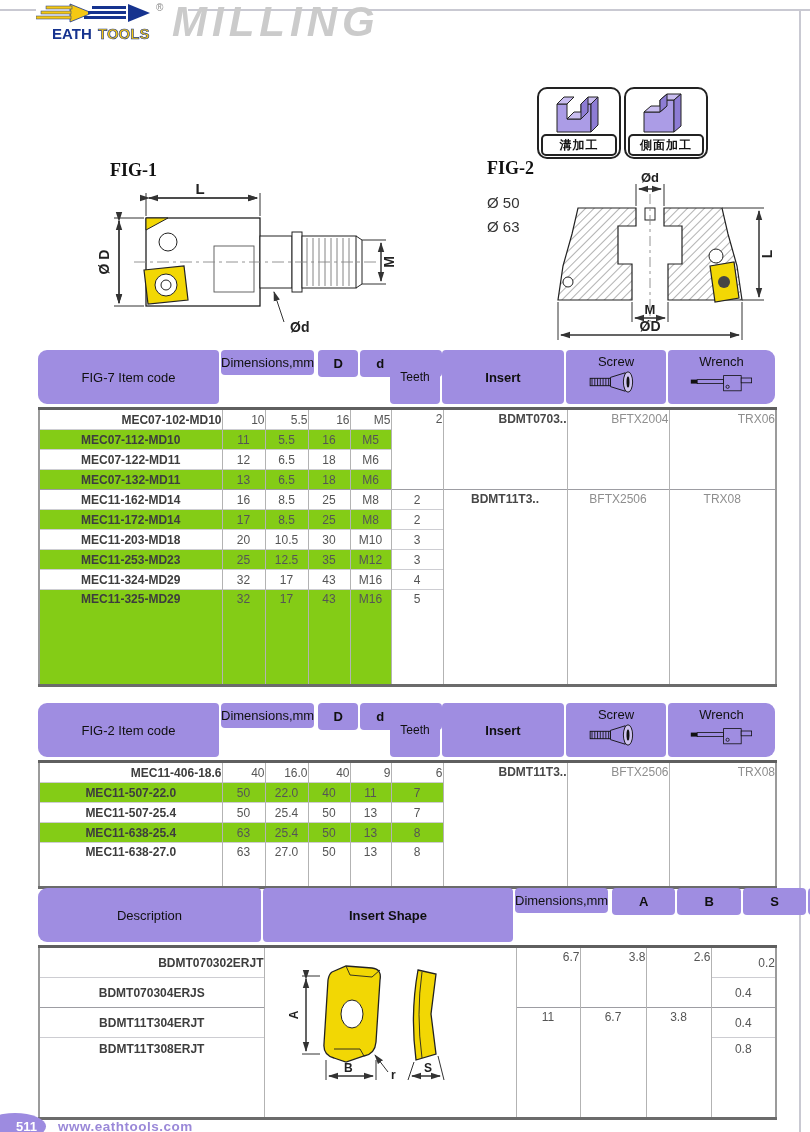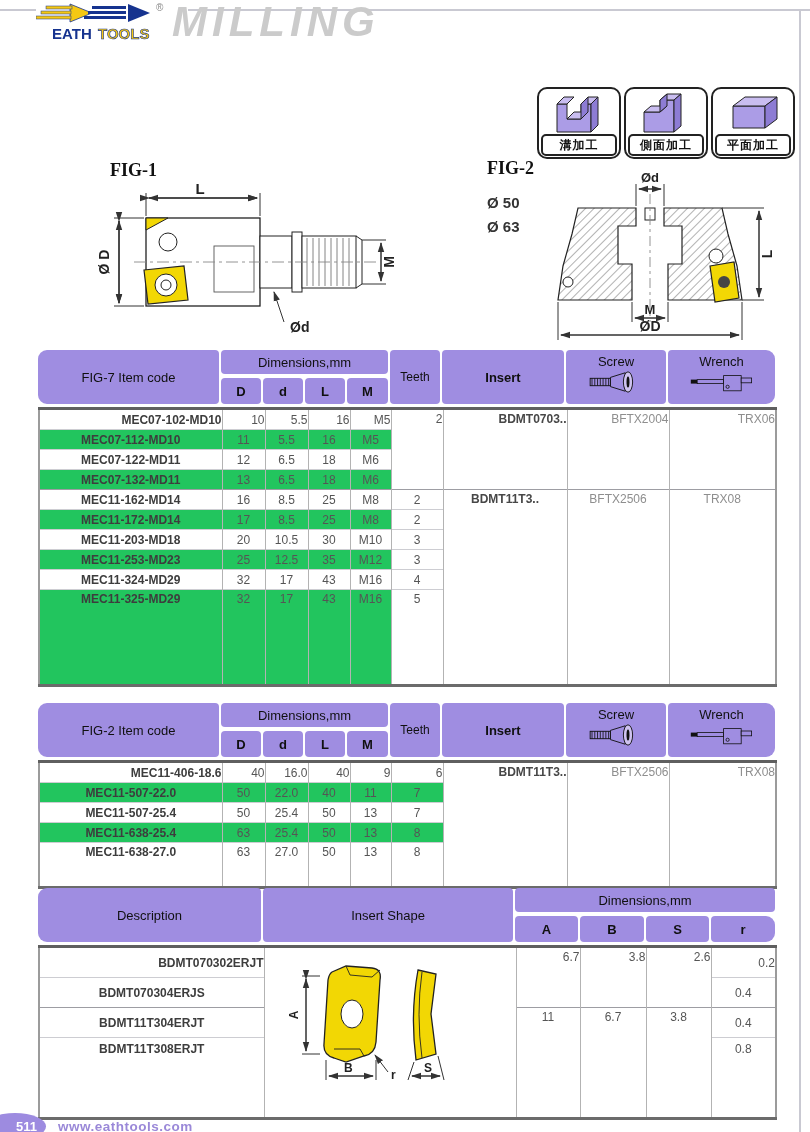--- a/index.html
+++ b/index.html
@@ -11,44 +11,44 @@
   .milling{left:172px;top:-6px;font-size:42px;line-height:56px;font-weight:bold;font-style:italic;
            color:#cbcbcb;letter-spacing:5px;}
   
   .mbox{width:80px;height:68px;border:2px solid #222;border-radius:10px;background:#fff;}
   .mbox .shape{position:absolute;left:12px;top:3px;}
   .mlabel{position:absolute;left:2px;right:2px;bottom:1px;height:18px;border:2px solid #222;
           border-radius:5px;background:#fff;font-size:12px;font-weight:bold;color:#111;
           display:flex;align-items:center;justify-content:center;letter-spacing:1px;}
   
   .figlabel{font-family:"Liberation Serif",serif;font-weight:bold;font-size:18px;color:#111;}
-  .sizetag{font-size:15px;font-weight:bold;color:#333;}
+  .sizetag{font-size:15px;font-weight:normal;color:#333;}
   
   .thead{display:flex;gap:2px;}
   .hcell{background:#9f8de1;border-radius:4px;display:flex;align-items:center;justify-content:center;
          font-size:13px;color:#101010;box-sizing:border-box;}
   .hcell.first{border-top-left-radius:9px;border-bottom-left-radius:9px;}
   .hcell.last{border-top-right-radius:9px;border-bottom-right-radius:9px;}
-  .hgroup{display:flex;flex-direction:column;gap:4px;}
+  .hgroup{display:flex;flex-direction:row;gap:4px;}
   .hgroup .glabel{height:25px;}
   .hgroup .gcols{display:flex;gap:2px;height:27px;}
   .hgroup .gcols .hcell{font-weight:bold;}
   .tool-hcell{flex-direction:column;justify-content:flex-start;padding-top:4px;}
   .tool-hcell svg{margin-top:1px;}
   
   table.dt{border-collapse:collapse;table-layout:fixed;width:737px;background:#fff;
            border-left:2px solid #9b9b9b;border-right:2px solid #9b9b9b;
            border-top:3px solid #5f5f5f;border-bottom:3px solid #6b6b6b;}
   table.dt td{border-left:1px solid #b3b3b3;border-top:1px solid #cdcdd2;
               font-size:12px;color:#555;text-align:center;vertical-align:middle;
               height:19px;padding:0;overflow:hidden;}
   table.dt tr:first-child td{border-top:none;text-align:right;}
   table.dt td:first-child{border-left:none;}
   table.dt td.code{font-weight:bold;color:#3d3d3d;}
-  table.dt tr.lav td.s{background:#22c55e;}
+  table.dt tr.lav td.s{background:#84cc16;}
   table.dt td.m{background:#fff;vertical-align:top;padding-top:2px;}
   table.dt td.ins{font-weight:bold;color:#474747;}
   table.dt td.tool{color:#8e8e8e;}
   table.dt tr.gstart td{border-top:1px solid #9d9da3;}
   table.dt tr.tall1 td{height:92px;vertical-align:top;padding-top:2px;}
   table.dt tr.tall2 td{height:41px;vertical-align:top;padding-top:2px;margin-top:20px;}
   table.dt tr.tall3 td{height:75px;vertical-align:top;padding-top:4px;}
   table.t3 td{height:29px;}
   table.t3 td.desc{font-weight:bold;color:#3d3d3d;}
   table.t3 td.shape{vertical-align:top;padding-top:6px;}
@@ -102,28 +102,20 @@
     <svg class="shape" width="56" height="44" viewBox="0 0 56 44">
       <polygon points="6,20 22,20 22,8 36,8 36,40 6,40" fill="#ab9ce6" stroke="#222"></polygon>
       <polygon points="22,8 29,2 43,2 36,8" fill="#c9bdf0" stroke="#222"></polygon>
       <polygon points="6,20 13,14 29,14 22,20" fill="#c9bdf0" stroke="#222"></polygon>
       <polygon points="22,8 29,2 29,14 22,20" fill="#8d7cd4" stroke="#222"></polygon>
       <polygon points="36,8 43,2 43,34 36,40" fill="#8d7cd4" stroke="#222"></polygon>
     </svg>
     <div class="mlabel">側面加工</div>
   </div>
 
-  <div class="abs mbox" style="left:711px;top:87px;">
-    <svg class="shape" width="56" height="44" viewBox="0 0 56 44">
-      <polygon points="8,14 40,14 40,36 8,36" fill="#ab9ce6" stroke="#222"></polygon>
-      <polygon points="8,14 20,5 52,5 40,14" fill="#c9bdf0" stroke="#222"></polygon>
-      <polygon points="40,14 52,5 52,27 40,36" fill="#8d7cd4" stroke="#222"></polygon>
-    </svg>
-    <div class="mlabel">平面加工</div>
-  </div>
 
   <div class="abs figlabel" style="left:110px;top:160px;">FIG-1</div>
   <svg class="abs" style="left:88px;top:180px;" width="310" height="160" viewBox="0 0 310 160">
     <defs>
       <marker id="ar1" markerWidth="10" markerHeight="8" refX="9" refY="4" orient="auto">
         <polygon points="0,0.8 10,4 0,7.2" fill="#333"></polygon>
       </marker>
     </defs>
 
     <line x1="58" y1="36" x2="58" y2="13" stroke="#333" stroke-width="1"></line>
@@ -446,21 +438,21 @@
         <td class="s">27.0</td>
         <td class="s">50</td>
         <td class="s">13</td>
         <td class="s">8</td>
       </tr>
     </tbody>
   </table>
 
   <div class="abs thead" style="left:38px;top:888px;height:54px;width:737px;">
     <div class="hcell first" style="width:223px;height:54px;">Description</div>
-    <div class="hcell" style="width:250px;height:54px;">Insert Shape</div>
+    <div class="hcell" style="width:250px;height:54px;font-weight:bold;">Insert Shape</div>
     <div class="hgroup" style="width:260px;">
       <div class="hcell glabel">Dimensions,mm</div>
       <div class="gcols">
         <div class="hcell" style="width:63px;">A</div>
         <div class="hcell" style="width:64px;">B</div>
         <div class="hcell" style="width:63px;">S</div>
         <div class="hcell last" style="width:64px;">r</div>
       </div>
     </div>
   </div>

